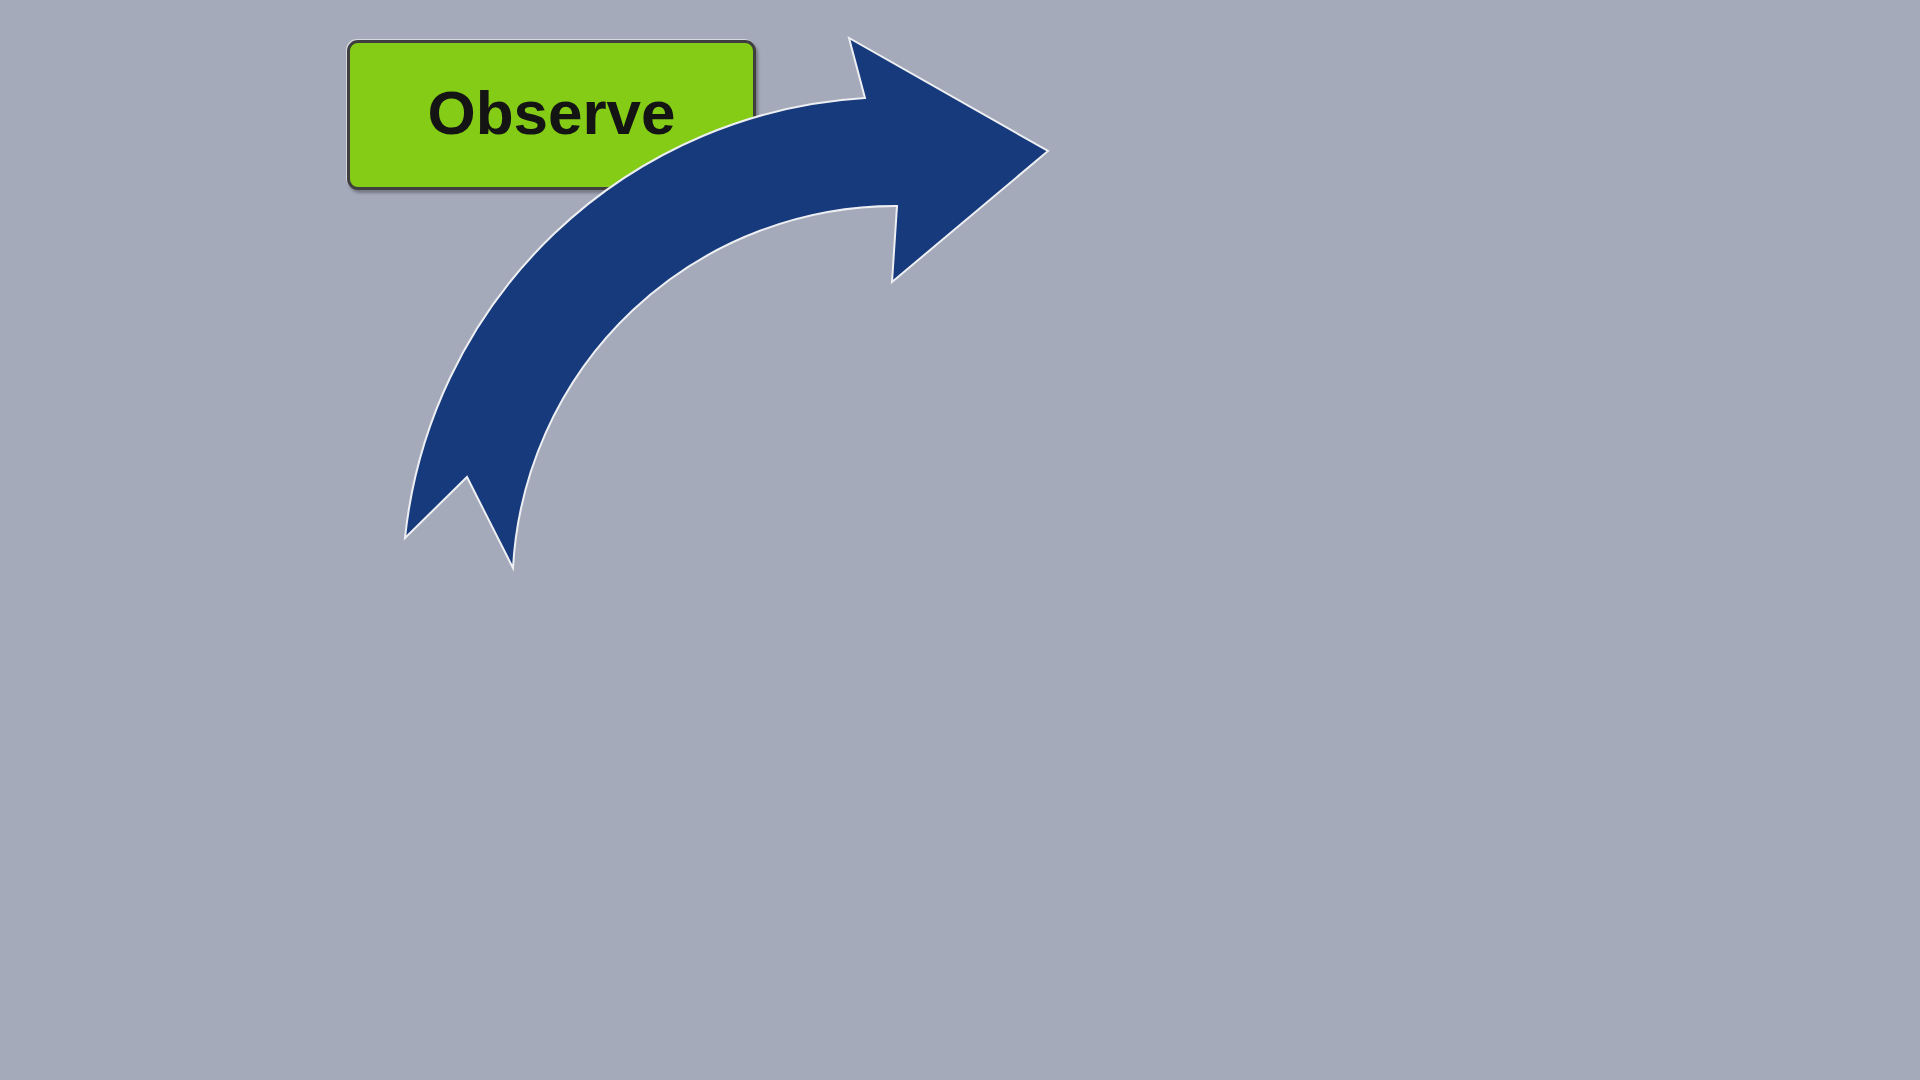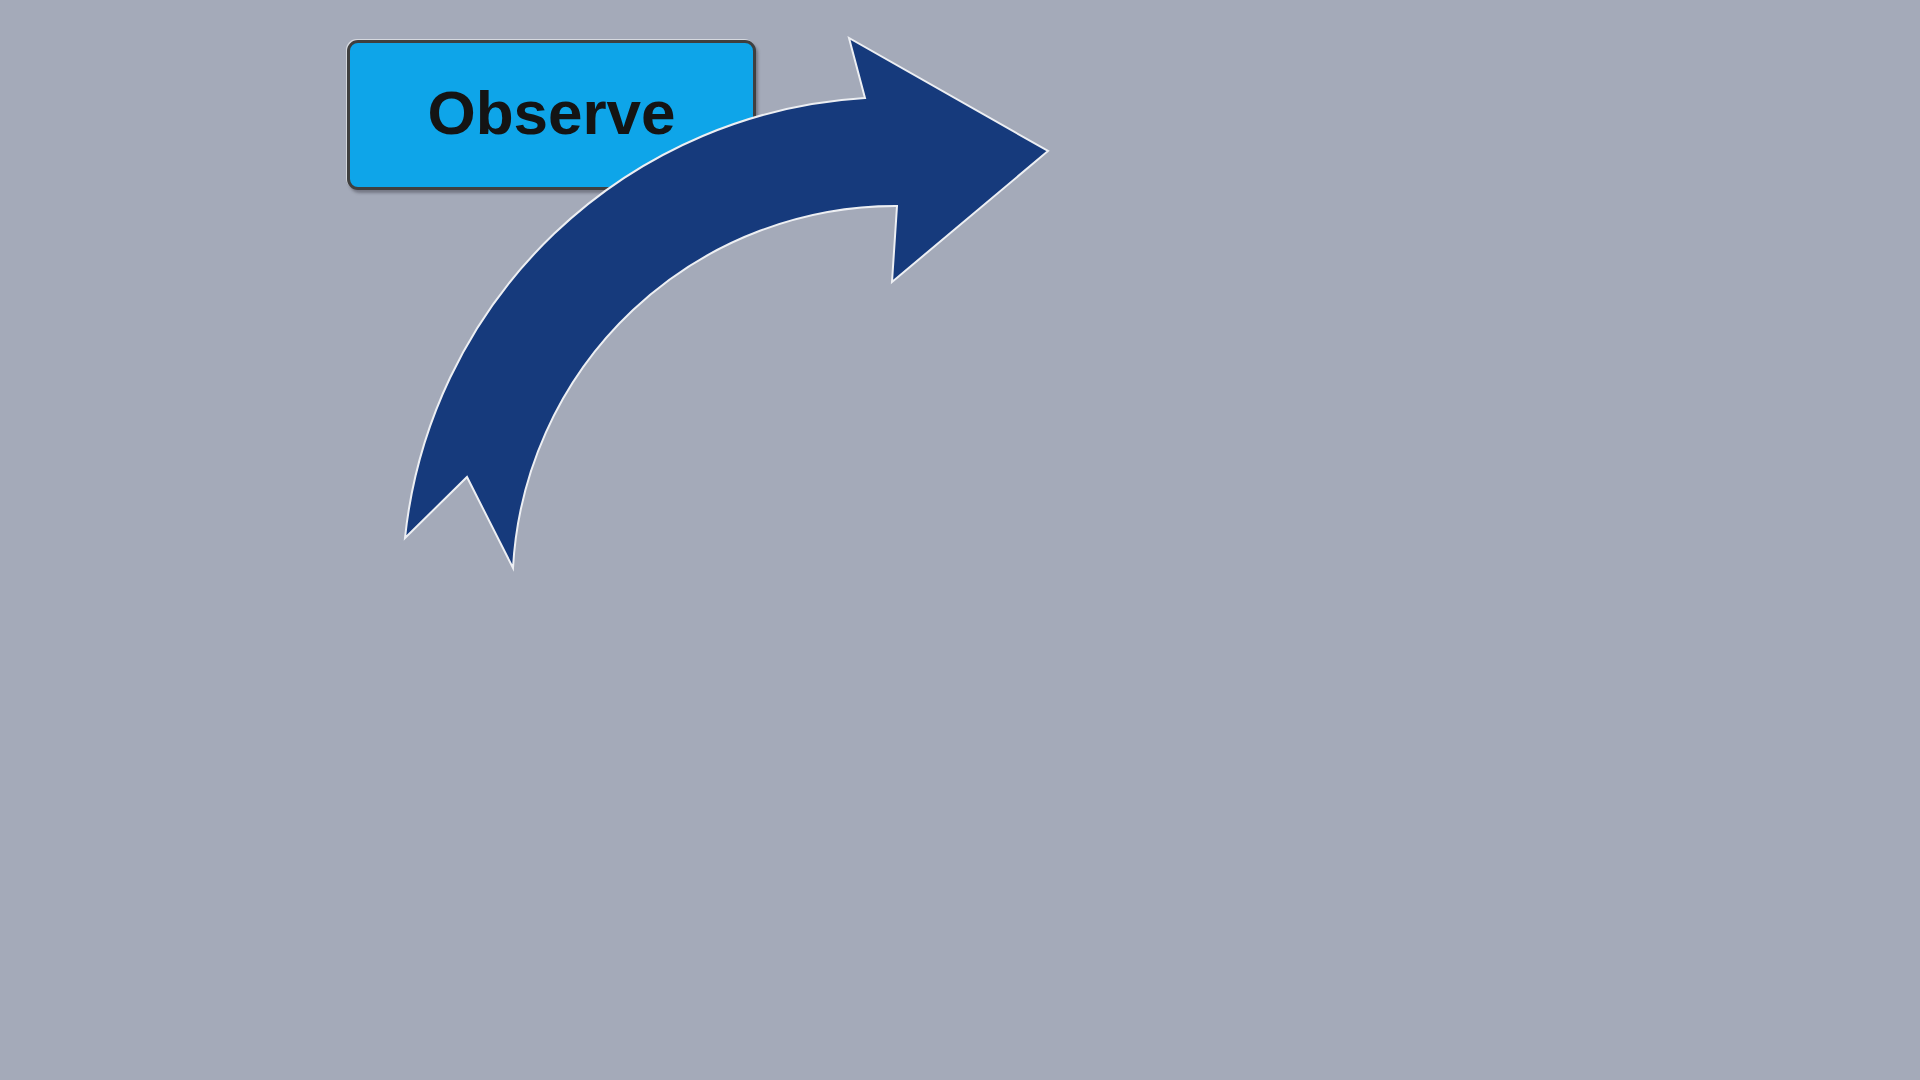--- a/index.html
+++ b/index.html
@@ -16,21 +16,21 @@
     height: 1080px;
     background: #a4aab9;
   }
   .observe-box {
     position: absolute;
     left: 347px;
     top: 40px;
     width: 409px;
     height: 150px;
     box-sizing: border-box;
-    background: #0ea5e9;
+    background: #84cc16;
     border: 3px solid #3f3f3f;
     border-radius: 11px;
     box-shadow: 2px 3px 3px rgba(60, 60, 72, 0.45),
                 -1px -1px 0 rgba(255, 255, 255, 0.55);
     display: flex;
     align-items: center;
     justify-content: center;
   }
   .observe-box .label {
     font-size: 62px;

